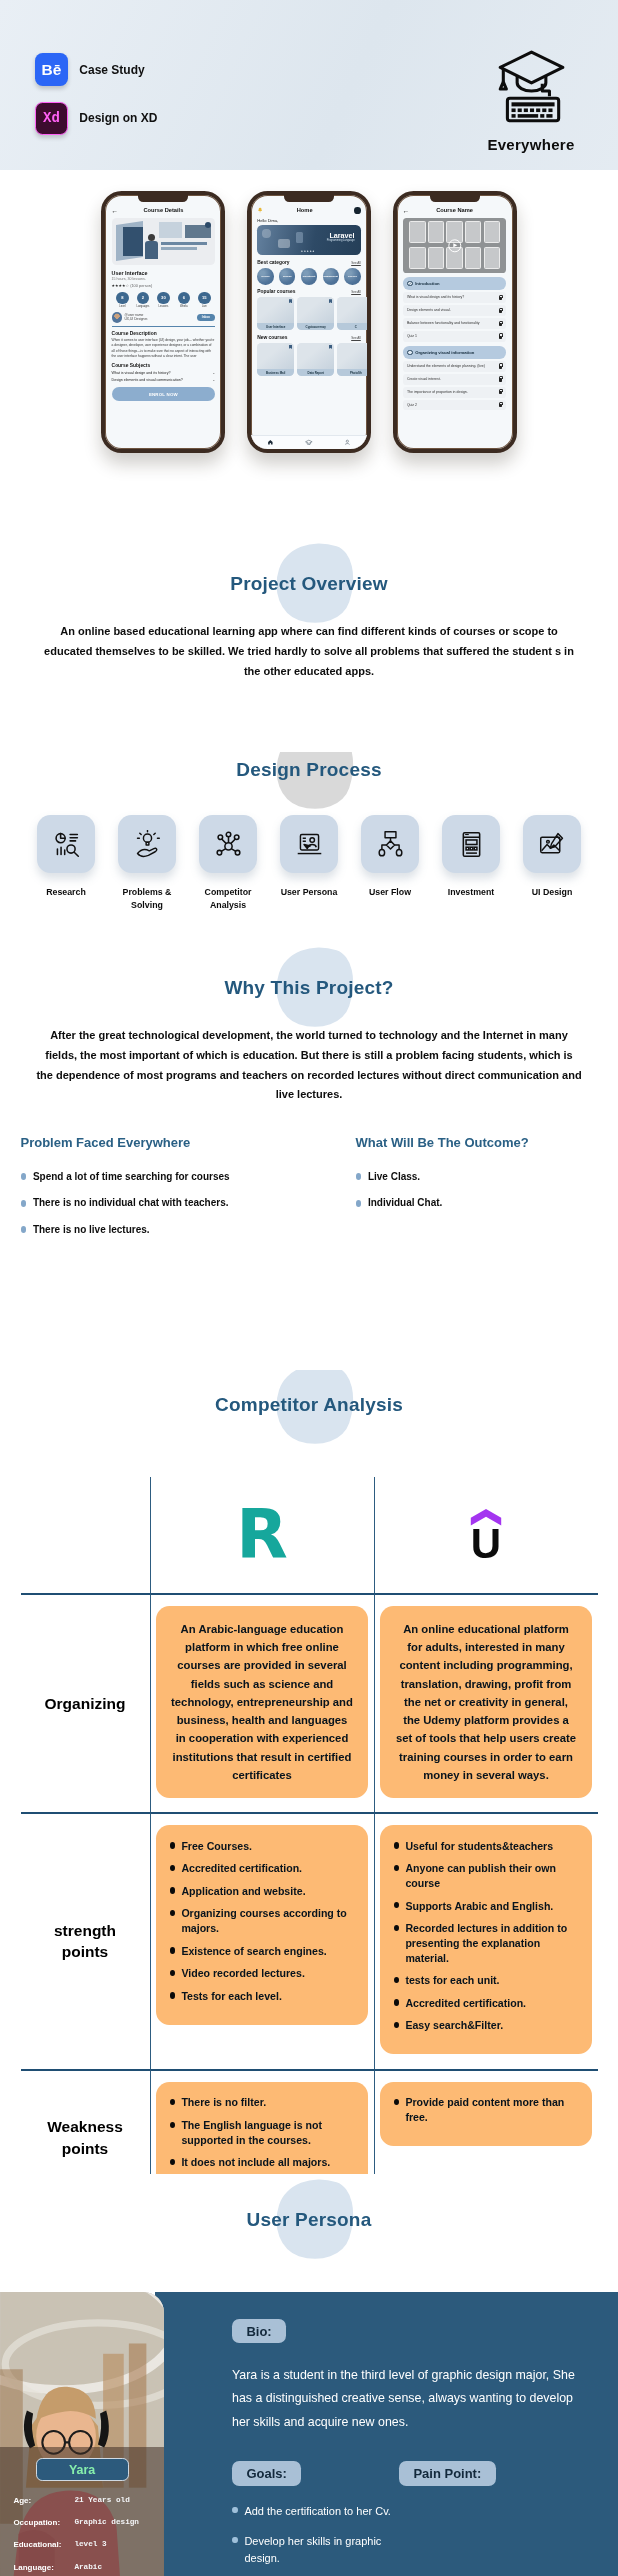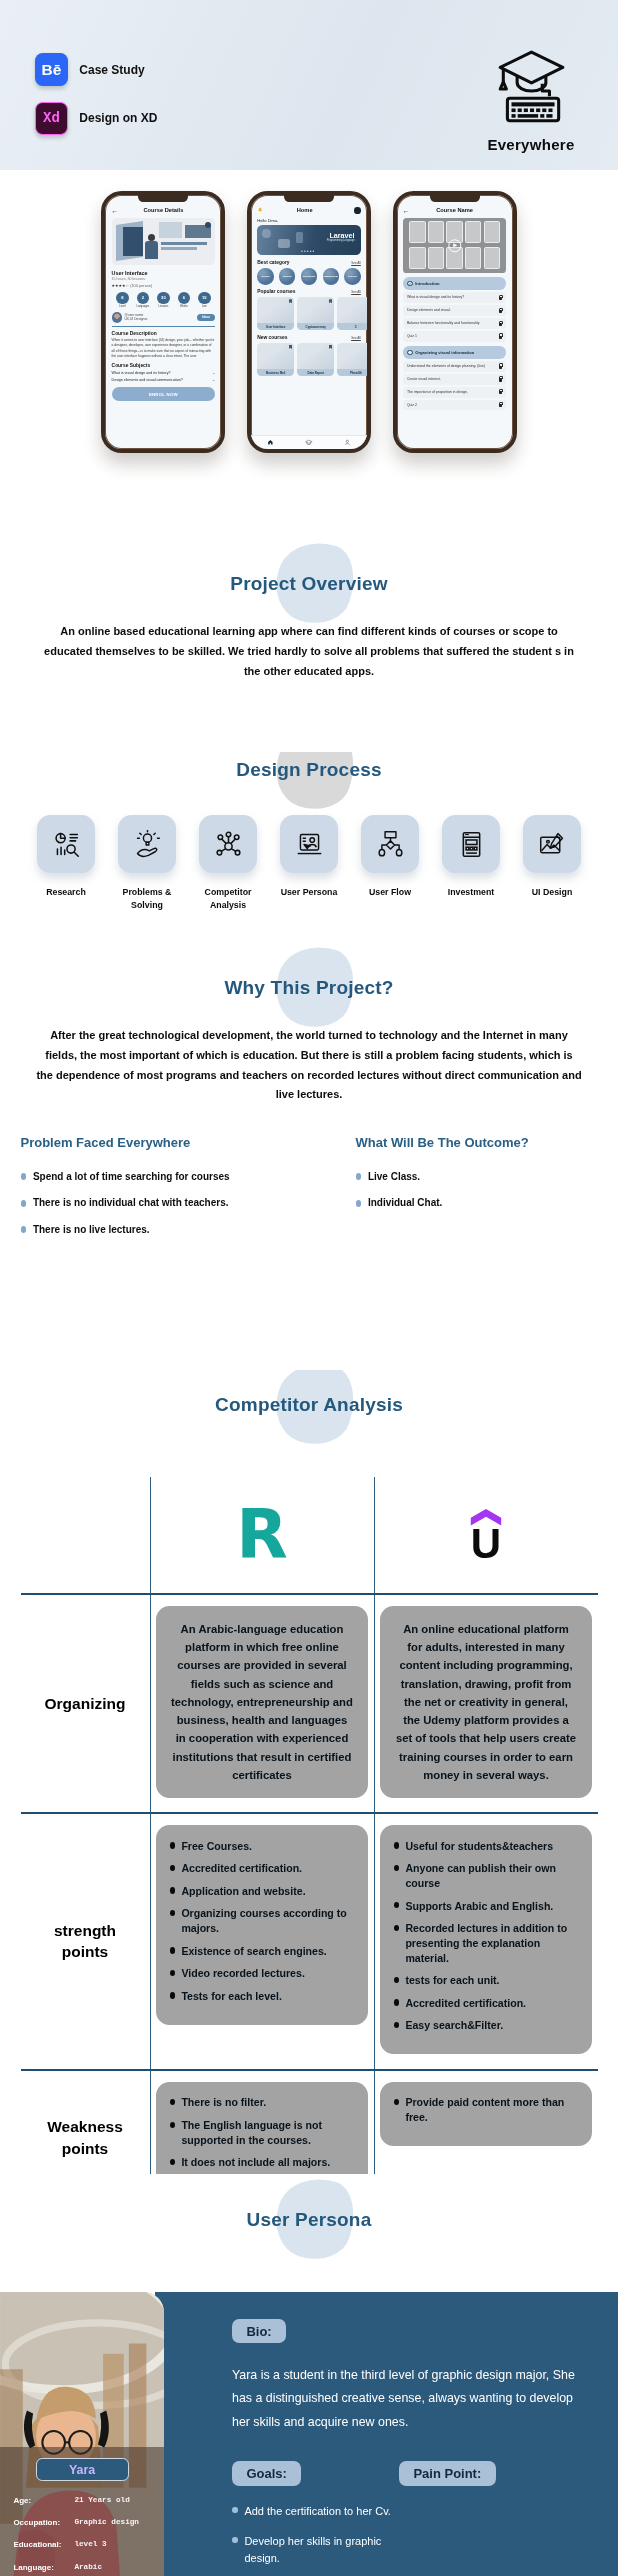--- a/index.html
+++ b/index.html
@@ -110,35 +110,35 @@
   .s-comp { height:804px; padding-top:24px; }
   .ctable { width:577px; margin:61px auto 0; display:grid; grid-template-columns:129px 224px 224px; }
   .cc { padding:7.2px 9.3px; }
   .vline { border-left:1.5px solid #2d5c80; }
   .rowline { border-top:2.1px solid #1f4e73; }
   .row-label { display:flex; align-items:center; justify-content:center; text-align:center; font-size:15.5px; font-weight:800; color:#000; line-height:1.4; }
   .logo-cell { display:flex; align-items:center; justify-content:center; height:116px; }
   .rlogo { font-size:67px; font-weight:900; color:#16a79c; font-family:"DejaVu Sans",sans-serif; }
   .ulogo { display:flex; flex-direction:column; align-items:center; }
   .ulogo .uchar { font-size:42px; font-weight:900; color:#0c0c0c; line-height:.8; margin-top:1px; }
-  .bubble { background:#a3a3a3; border-radius:13.4px; padding:13.4px 14.4px; color:#08131c; }
+  .bubble { background:#fdba74; border-radius:13.4px; padding:13.4px 14.4px; color:#08131c; }
   .bubble.desc { text-align:center; font-size:11.3px; font-weight:600; line-height:1.62; }
   .bubble ul { list-style:none; }
   .bubble ul li { font-size:10.6px; font-weight:600; margin:0 0 7.7px 0; position:relative; padding-left:11.3px; line-height:1.4; }
   .bubble ul li::before { content:""; position:absolute; left:0; top:3.6px; width:5.2px; height:6.2px; border-radius:50%; background:#0a0a0a; }
   .cellpad { padding:11.3px 5.2px 14.4px 5.2px; }
 
   
   .s-persona { height:562px; padding-top:35px; }
   .persona-card { position:relative; height:412px; margin-top:61px; }
   .p-panel { position:absolute; left:155px; right:0; top:0; bottom:0; background:#2c5a7c; }
   .p-photo { position:absolute; left:0; top:0; width:164px; height:412px; border-radius:0 20.6px 20.6px 0; overflow:hidden; z-index:2;
     background:linear-gradient(160deg,#cfd8de 0%,#c9bda8 45%,#b08a63 100%); }
   .p-overlay { position:absolute; left:0; right:0; bottom:0; top:155px; background:rgba(64,48,38,.55); padding:11.3px 0 0 0; }
-  .name-chip { width:93px; margin:0 auto; height:23px; border:0.8px solid #cfd9e2; background:#2c5a7c; border-radius:6.2px; color:#c4b5fd; font-weight:800; font-size:12.4px; display:flex; align-items:center; justify-content:center; }
+  .name-chip { width:93px; margin:0 auto; height:23px; border:0.8px solid #cfd9e2; background:#2c5a7c; border-radius:6.2px; color:#86efac; font-weight:800; font-size:12.4px; display:flex; align-items:center; justify-content:center; }
   .attrs { margin:14.4px 0 0 13.4px; }
   .attr { display:flex; margin-bottom:13.4px; }
   .attr .k { width:61px; font-weight:800; font-size:8px; color:#fff; }
   .attr .v { font-weight:700; font-size:7.7px; color:#f3f5f7;font-family:Liberation Mono, monospace; }
   .chip { display:inline-block; background:#a9c0d6; border-radius:7.2px; padding:4.6px 14.4px; font-size:13px; font-weight:800; color:#13293c; }
   .p-bio-txt { color:#fff; font-size:12.4px; font-weight:500; line-height:1.9; width:361px; margin:20.6px 0 0 77px; }
   .pg-row { display:flex; margin:27px 0 0 77px; gap:0; }
   .pg-goals { width:167px; } .pg-pains { width:196px; }
   ul.wdots { list-style:none; margin-top:17.5px; }
   ul.wdots li { color:#fff; font-size:11px; font-weight:500; margin-bottom:13.4px; position:relative; padding-left:12.4px; line-height:1.5; }

